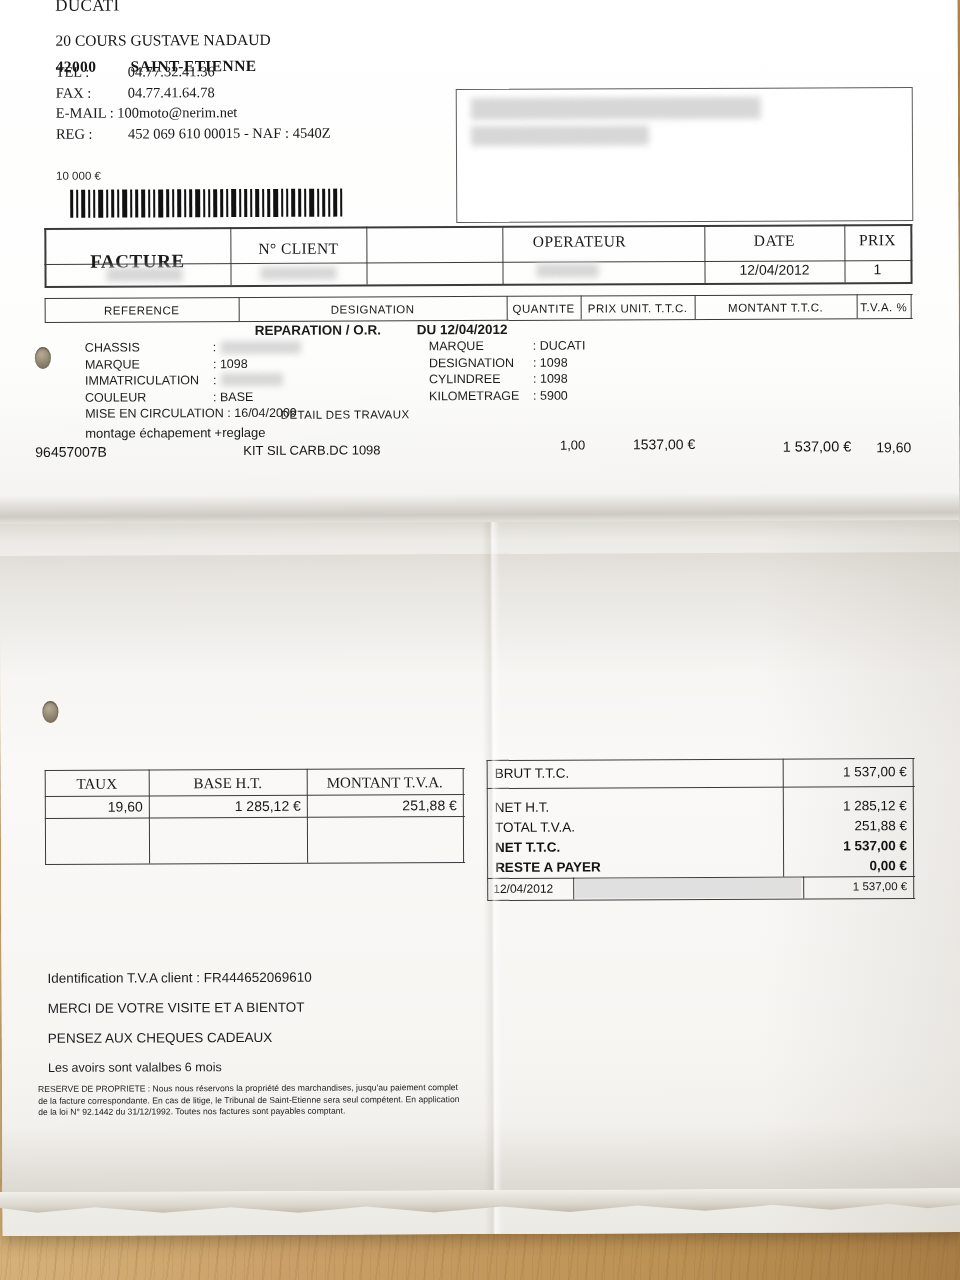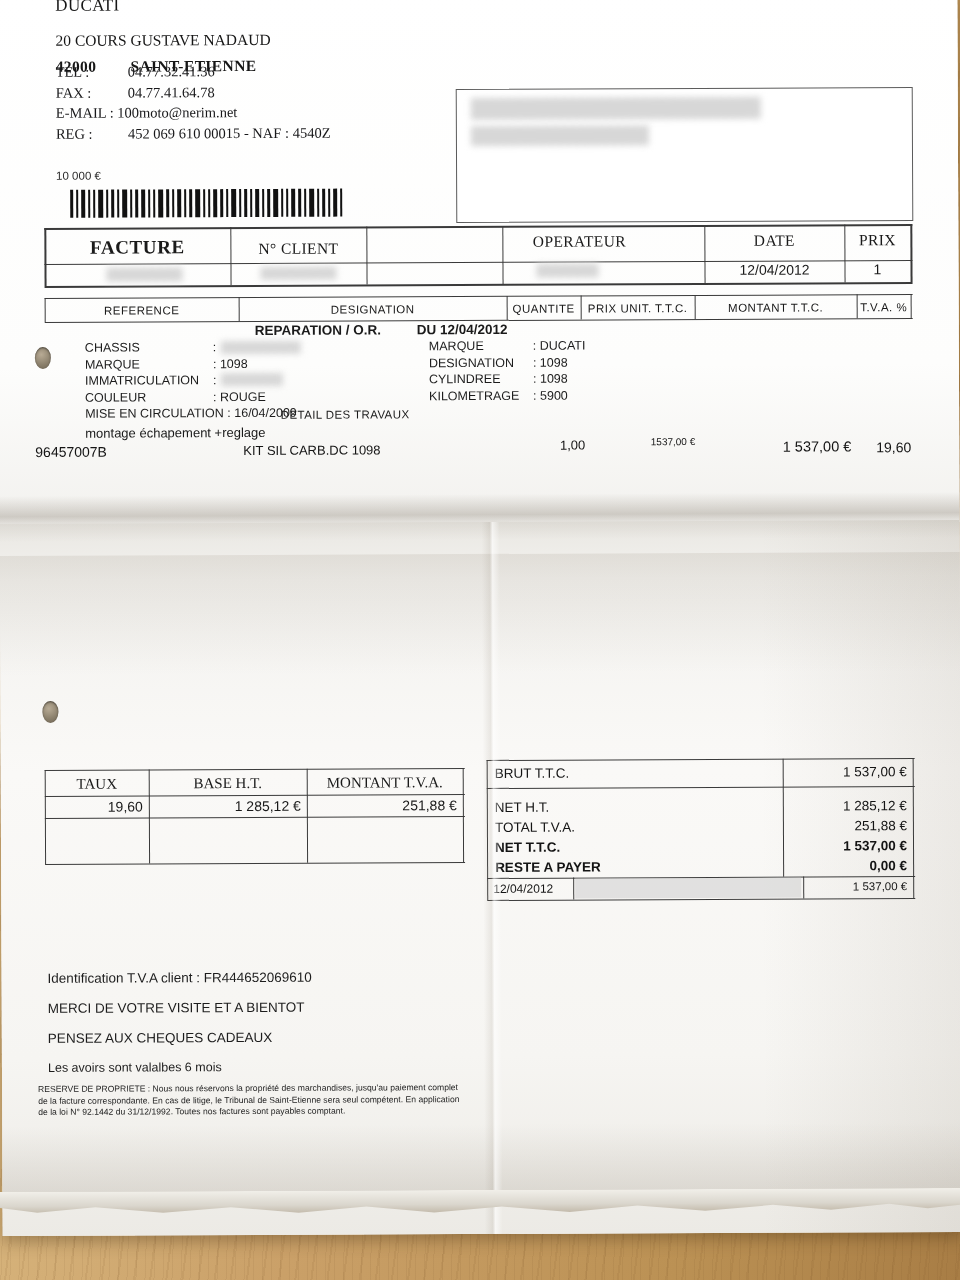--- a/index.html
+++ b/index.html
@@ -253,21 +253,21 @@
     <div class="grid-line" style="left:46px;top:232px;width:1.6px;height:58px;"></div>
     <div class="grid-line" style="left:912px;top:232px;width:1.6px;height:58px;"></div>
     <div class="grid-line" style="left:46px;top:268px;width:868px;height:1.2px;"></div>
 
     <div class="grid-line" style="left:232px;top:232px;width:1.4px;height:58px;"></div>
     <div class="grid-line" style="left:368px;top:232px;width:1.4px;height:58px;"></div>
     <div class="grid-line" style="left:504px;top:232px;width:1.4px;height:58px;"></div>
     <div class="grid-line" style="left:706px;top:232px;width:1.4px;height:58px;"></div>
     <div class="grid-line" style="left:846px;top:232px;width:1.4px;height:58px;"></div>
 
-    <div class="cell-label lbl-lg center" style="left:46px;top:241px;width:186px;">FACTURE</div>
+    <div class="cell-label lbl-lg center" style="left:46px;top:255px;width:186px;">FACTURE</div>
     <div class="cell-label lbl-md center" style="left:232px;top:245px;width:136px;">N° CLIENT</div>
     <div class="cell-label lbl-md center" style="left:480px;top:239px;width:202px;">OPERATEUR</div>
     <div class="cell-label lbl-md center" style="left:706px;top:239px;width:140px;">DATE</div>
     <div class="cell-label lbl-md center" style="left:846px;top:239px;width:66px;">PRIX</div>
 
     <div class="cell-label sans center" style="left:706px;top:269px;width:140px;font-size:14px;">12/04/2012</div>
     <div class="cell-label sans center" style="left:846px;top:269px;width:66px;font-size:14px;">1</div>
     <div class="blur" style="left:108px;top:272px;width:76px;height:14px;"></div>
     <div class="blur" style="left:262px;top:272px;width:76px;height:13px;"></div>
     <div class="blur" style="left:538px;top:270px;width:62px;height:14px;"></div>
@@ -289,40 +289,40 @@
     <div class="cell-label lbl-sm sans center" style="left:696px;top:309px;width:162px;">MONTANT T.T.C.</div>
     <div class="cell-label lbl-sm sans center" style="left:858px;top:309px;width:54px;">T.V.A. %</div>
 
     <div class="cell-label sans" style="left:256px;top:328px;font-size:13.5px;font-weight:bold;">REPARATION / O.R.</div>
     <div class="cell-label sans" style="left:418px;top:328px;font-size:13.5px;font-weight:bold;">DU 12/04/2012</div>
 
     <div class="veh" style="left:86px;top:344px;">
       <div><span class="k">CHASSIS</span>:</div>
       <div><span class="k">MARQUE</span>: <span>1098</span></div>
       <div><span class="k">IMMATRICULATION</span>:</div>
-      <div><span class="k">COULEUR</span>: <span>ROUGE</span></div>
+      <div><span class="k">COULEUR</span>: <span>BASE</span></div>
       <div><span>MISE EN CIRCULATION</span> : <span>16/04/2009</span></div>
     </div>
     <div class="blur" style="left:222px;top:346px;width:80px;height:13px;"></div>
     <div class="blur" style="left:222px;top:378px;width:62px;height:13px;"></div>
 
     <div class="veh veh2" style="left:430px;top:344px;">
       <div><span class="k">MARQUE</span>: <span>DUCATI</span></div>
       <div><span class="k">DESIGNATION</span>: <span>1098</span></div>
       <div><span class="k">CYLINDREE</span>: <span>1098</span></div>
       <div><span class="k">KILOMETRAGE</span>: <span>5900</span></div>
     </div>
 
     <div class="cell-label sans center" style="left:186px;top:414px;width:320px;font-size:11.5px;letter-spacing:.4px;">DETAIL DES TRAVAUX</div>
     <div class="cell-label sans" style="left:86px;top:430px;font-size:13px;">montage échapement +reglage</div>
 
     <div class="line-item" style="left:36px;top:448px;font-size:14px;">96457007B</div>
     <div class="line-item" style="left:244px;top:448px;">KIT SIL CARB.DC 1098</div>
     <div class="line-item right" style="left:512px;top:444px;width:74px;">1,00</div>
-    <div class="line-item right" style="left:586px;top:443px;width:110px;font-size:10px;">1537,00 €</div>
+    <div class="line-item right" style="left:586px;top:443px;width:110px;font-size:14px;">1537,00 €</div>
     <div class="line-item right" style="left:700px;top:446px;width:152px;font-size:14.5px;">1 537,00 €</div>
     <div class="line-item right" style="left:854px;top:447px;width:58px;font-size:14px;">19,60</div>
 
     <div class="punch" style="left:36px;top:351px;"></div>
     <div class="punch" style="left:42px;top:705px;"></div>
 
     <div class="grid-line" style="left:44px;top:774px;width:420px;height:1.4px;"></div>
     <div class="grid-line" style="left:44px;top:800px;width:420px;height:1.2px;"></div>
     <div class="grid-line" style="left:44px;top:822px;width:420px;height:1.2px;"></div>
     <div class="grid-line" style="left:44px;top:868px;width:420px;height:1.4px;"></div>

